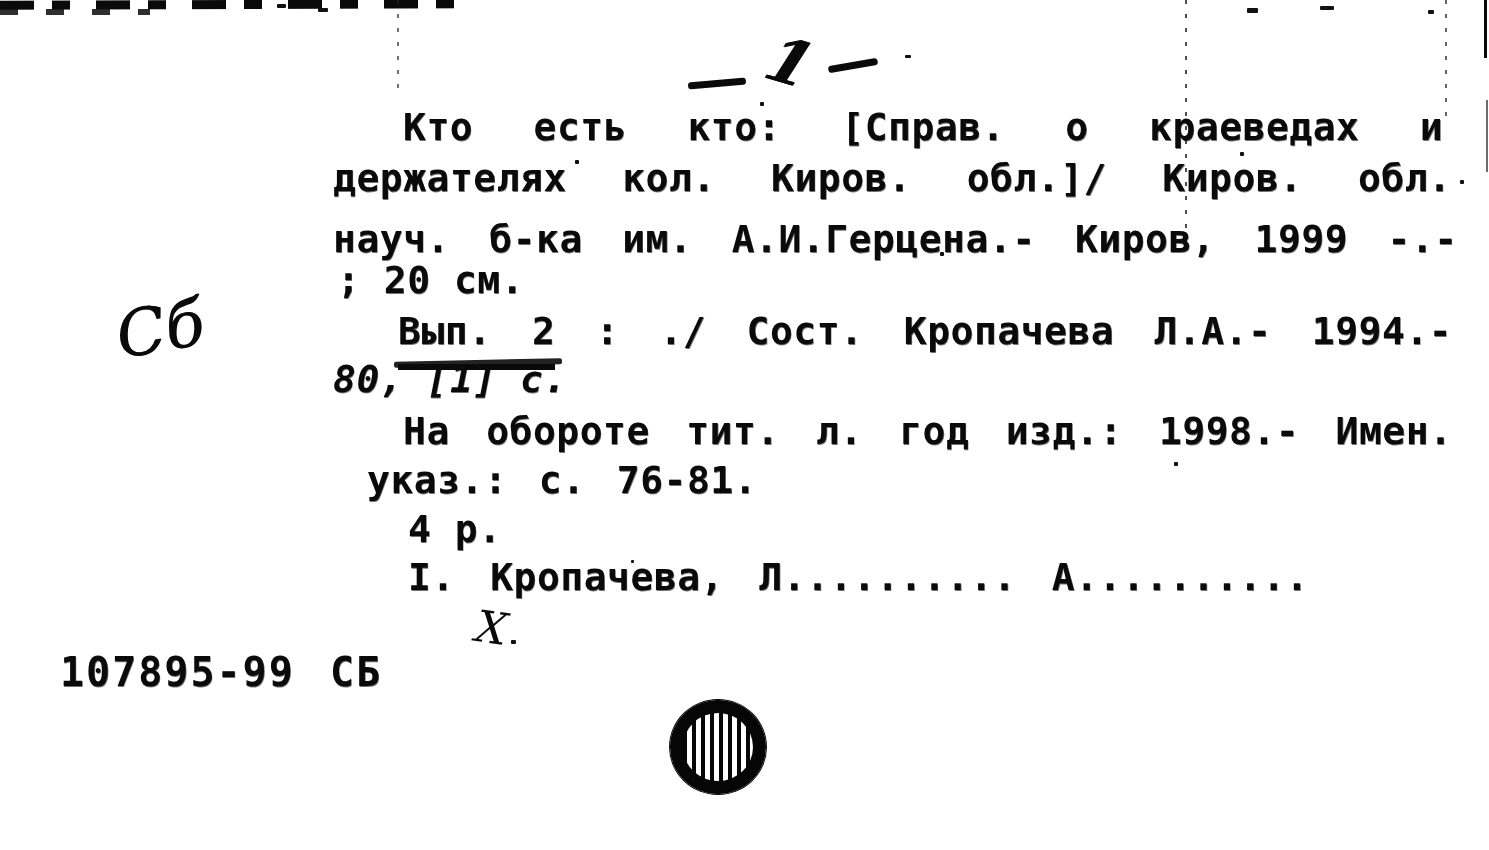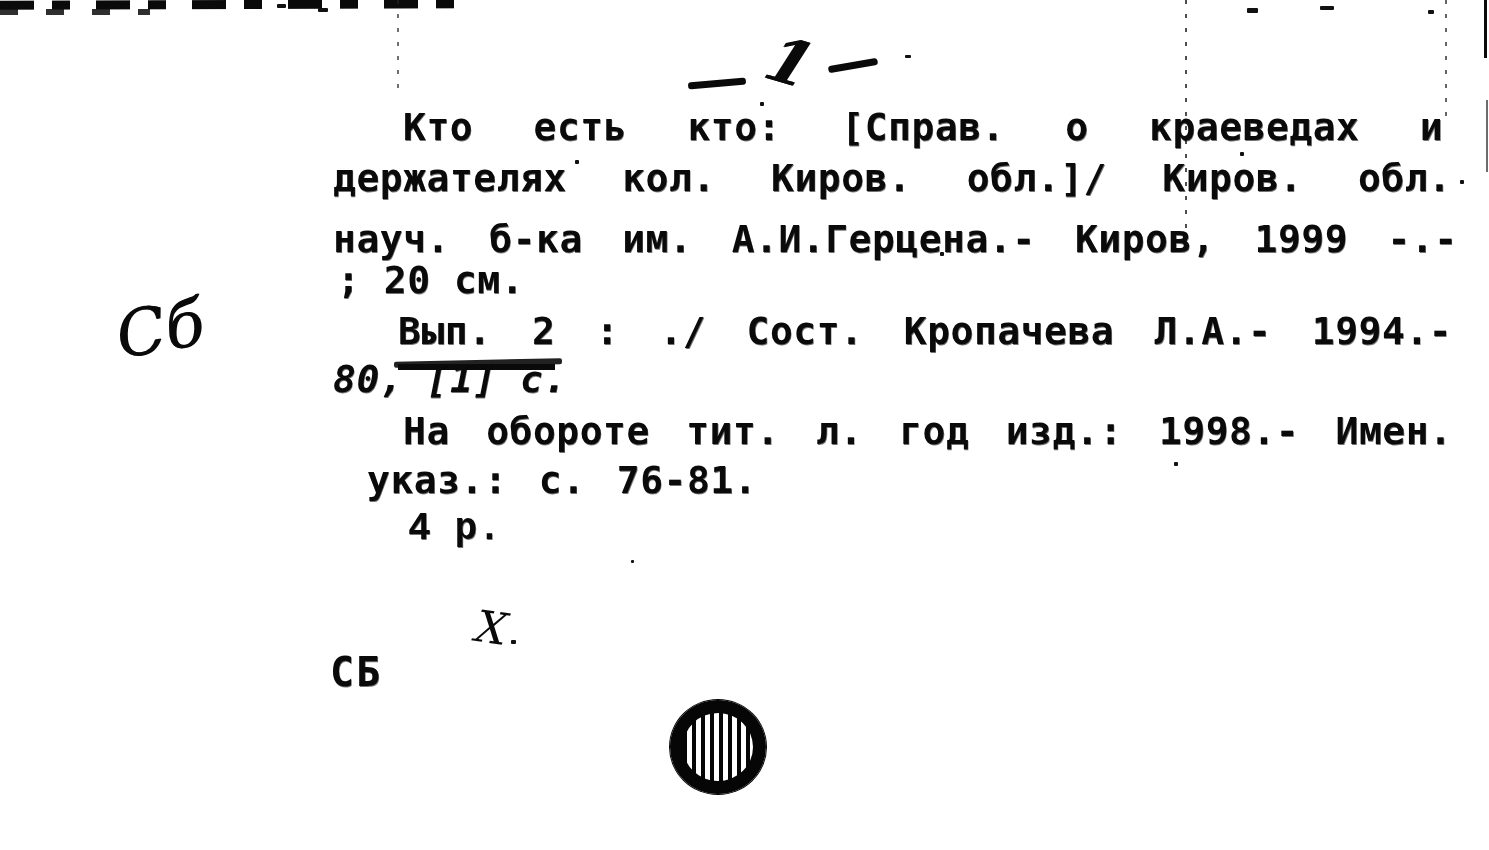--- a/index.html
+++ b/index.html
@@ -22,21 +22,21 @@
     text-shadow:0.6px 0.6px 0 rgba(0,0,0,.55);
   }
   .l1 {left:403px; top:104px; word-spacing:37px;}
   .l2 {left:333px; top:155px; word-spacing:32px;}
   .l3 {left:333px; top:216px; word-spacing:16px;}
   .l4 {left:337px; top:257px;}
   .l5 {left:398px; top:308px; word-spacing:17px;}
   .l6 {left:333px; top:356px;font-style:italic;}
   .l7 {left:403px; top:408px; word-spacing:13px;text-align:center;}
   .l8 {left:333px; top:457px; word-spacing:8px;margin-left:34px;}
-  .l9 {left:408px; top:506px;font-family:Liberation Mono, monospace;}
+  .l9 {left:408px; top:506px;}
   .l10{left:408px; top:554px; word-spacing:12px;}
   .underlined{border-bottom:6px solid var(--ink); padding-bottom:11px;}
   .underline-smudge{
     position:absolute;left:394px;top:360px;width:168px;height:6px;
     background:var(--ink);transform:rotate(-1.2deg);border-radius:2px;opacity:.9;
   }
   
   .footer-text{
     position:absolute;top:648px;
     font:700 40px/48px "DejaVu Sans Mono","Liberation Mono",monospace;
@@ -135,20 +135,22 @@
   <div class="line l3">науч. б-ка им. А.И.Герцена.- Киров, 1999 -.-</div>
   <div class="line l4">; 20 см.</div>
 
   <div class="line l5"><span class="underlined">Вып. 2</span><span> : ./ Сост. Кропачева Л.А.- 1994.-</span></div>
   <div class="underline-smudge"></div>
 
   <div class="line l6">80, [1] с.</div>
   <div class="line l7">На обороте тит. л. год изд.: 1998.- Имен.</div>
   <div class="line l8">указ.: с. 76-81.</div>
   <div class="line l9">4 р.</div>
+  <div class="line l10">I. Кропачева, Л.......... А..........</div>
 
   <span class="hw hw-check">Х</span>
 
+  <span class="footer-text accession">107895-99</span>
   <span class="footer-text collection">СБ</span>
 
   <div class="hole-punch"></div>
 
 </div>
 
 </body></html>

